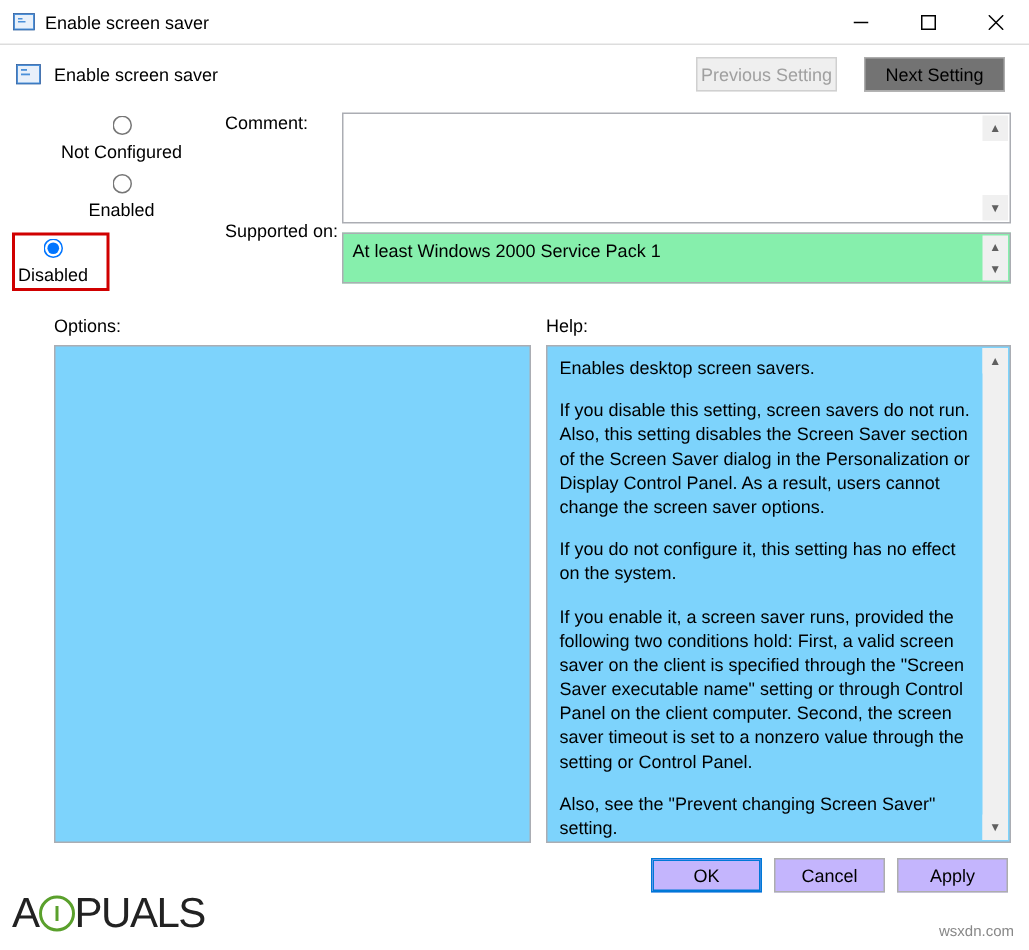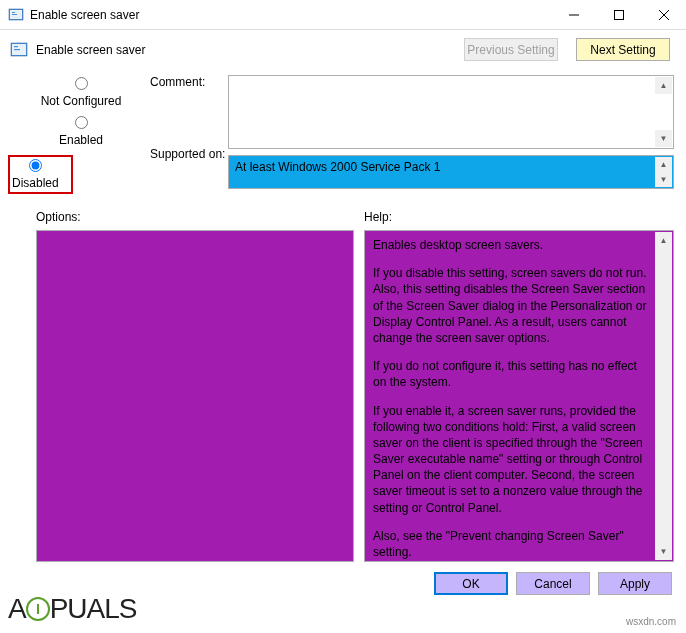--- a/index.html
+++ b/index.html
@@ -62,21 +62,21 @@
     }
     .nav-buttons {
       display: flex;
       gap: 18px;
       padding-right: 6px;
     }
     .nav-btn {
       width: 94px;
       height: 23px;
       border: 1px solid #adadad;
-      background: #fef9c3;
+      background: #737373;
       font-size: 12px;
       font-family: inherit;
     }
     .nav-btn.disabled {
       color: #a0a0a0;
       background: #efefef;
       border-color: #d0d0d0;
     }
     .upper-section {
       display: flex;
@@ -130,21 +130,21 @@
       padding: 2px 4px;
       resize: none;
       font-family: inherit;
       font-size: 12px;
       position: relative;
     }
     .supported-box {
       width: 100%;
       height: 34px;
       border: 1px solid #abadb3;
-      background: #0ea5e9;
+      background: #86efac;
       padding: 4px 6px;
       margin-top: 6px;
       font-size: 12px;
       color: #000;
       position: relative;
     }
     .scroll-arrows {
       position: absolute;
       right: 1px;
       top: 1px;
@@ -174,21 +174,21 @@
     }
     .help-panel {
       flex: 1;
     }
     .panel-label {
       font-size: 12px;
       margin-bottom: 6px;
     }
     .panel-box {
       border: 1px solid #abadb3;
-      background: #a21caf;
+      background: #7dd3fc;
       height: 332px;
       padding: 6px 8px;
       font-size: 12px;
       overflow: hidden;
       position: relative;
     }
     .help-content {
       padding-right: 18px;
       line-height: 1.35;
     }

